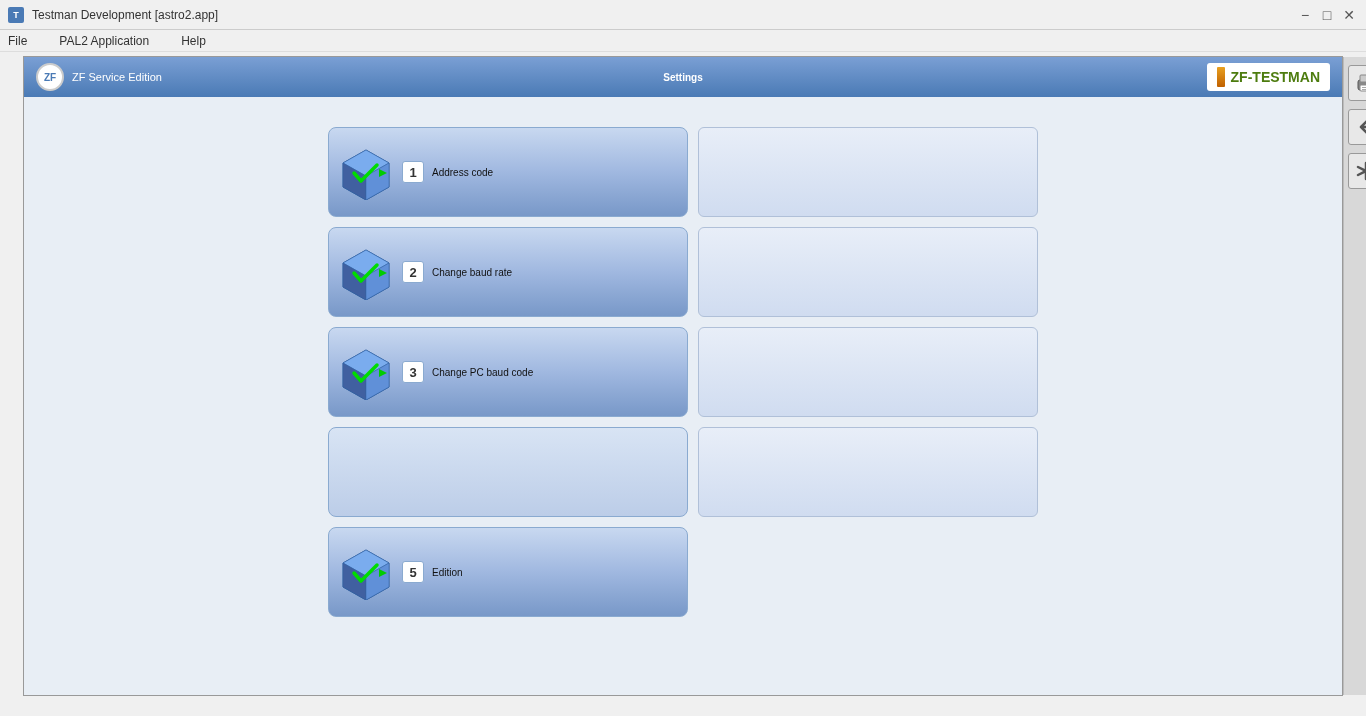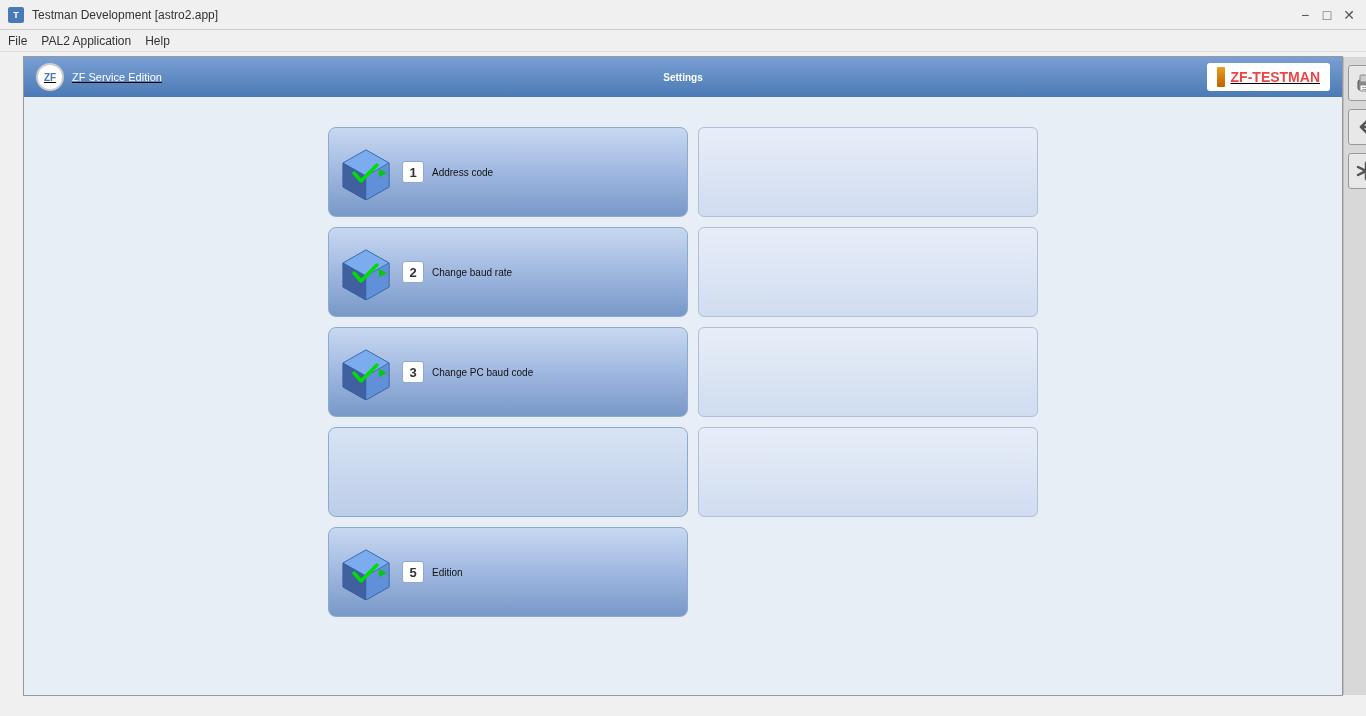--- a/index.html
+++ b/index.html
@@ -52,21 +52,21 @@
     }
 
     
     .menu-bar {
       height: 22px;
       background: #f0f0f0;
       display: flex;
       align-items: center;
       padding: 0 4px;
       border-bottom: 1px solid #ddd;
-      gap: 6px;
+      gap: 24px;
     }
     .menu-item {
       font-size: 12px;
       color: #333;
       cursor: pointer;
       padding: 2px 4px;
     }
 
     
     .app-window {
@@ -81,21 +81,20 @@
     }
 
     
     .app-header {
       height: 40px;
       background: linear-gradient(180deg, #7a9fd4 0%, #4a7ab5 100%);
       display: flex;
       align-items: center;
       justify-content: space-between;
       padding: 0 12px;
-      text-decoration: underline;
     }
     .app-header-left {
       display: flex;
       align-items: center;
       gap: 8px;
     }
     .zf-logo-circle {
       width: 28px;
       height: 28px;
       background: #fff;
@@ -120,21 +119,21 @@
     }
     .zf-testman-logo {
       background: #fff;
       padding: 4px 10px;
       border-radius: 3px;
       display: flex; align-items: center; gap: 6px;
     }
     .zf-testman-text {
       font-size: 14px;
       font-weight: bold;
-      color: #ef4444;
+      color: #4d7c0f;
     }
     .zf-logo-stripe {
       width: 8px;
       height: 20px;
       background: linear-gradient(180deg, #e8a020 0%, #c06000 100%);
       border-radius: 1px;
     }
 
     
     .main-content {

